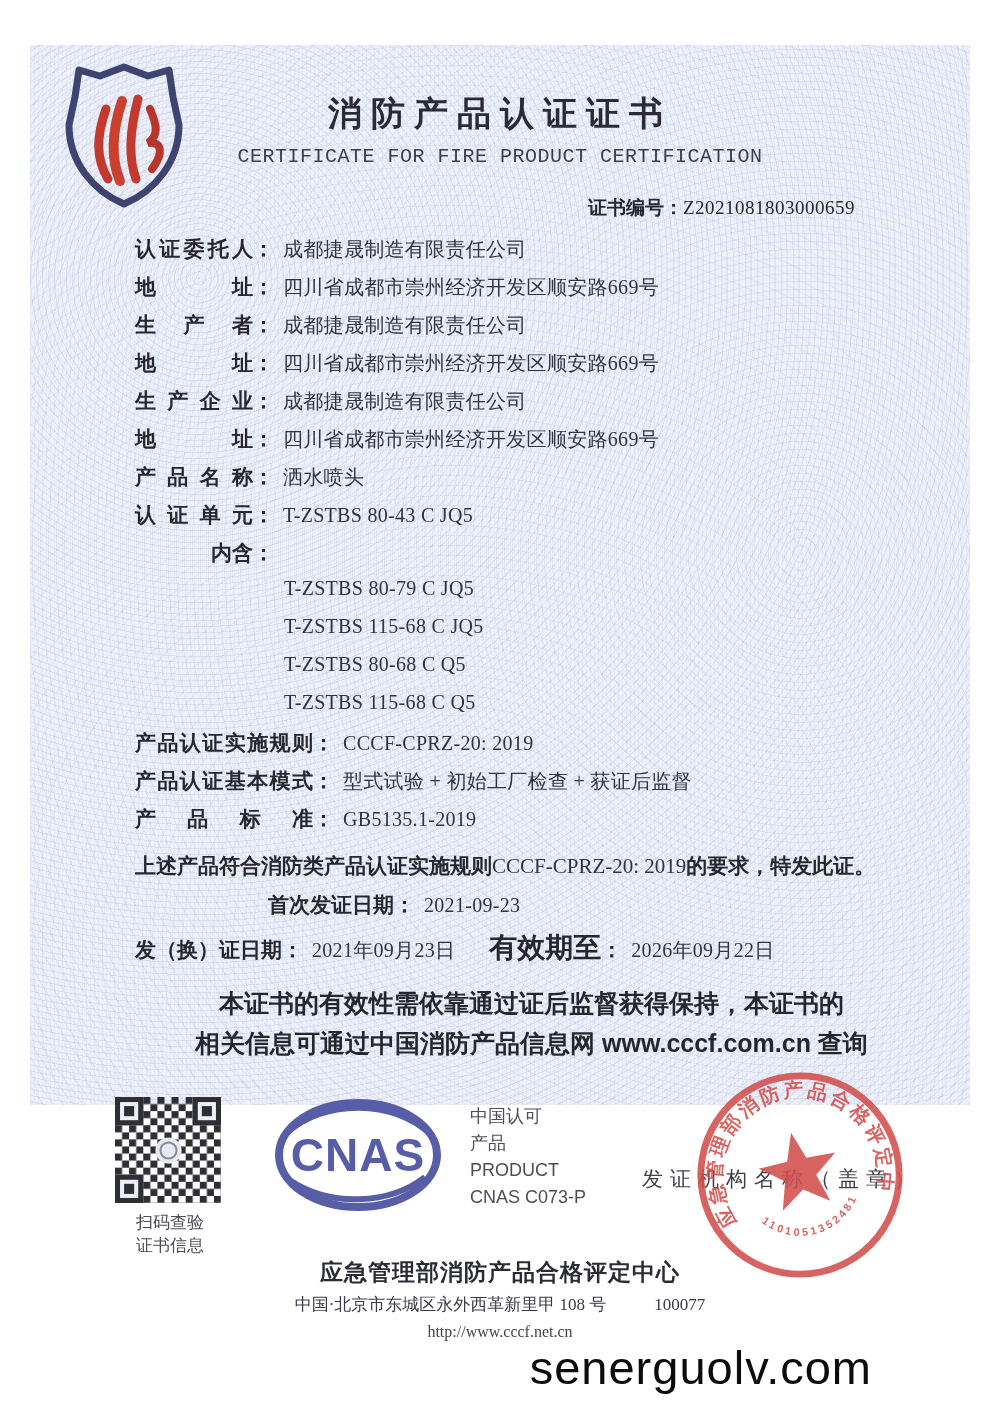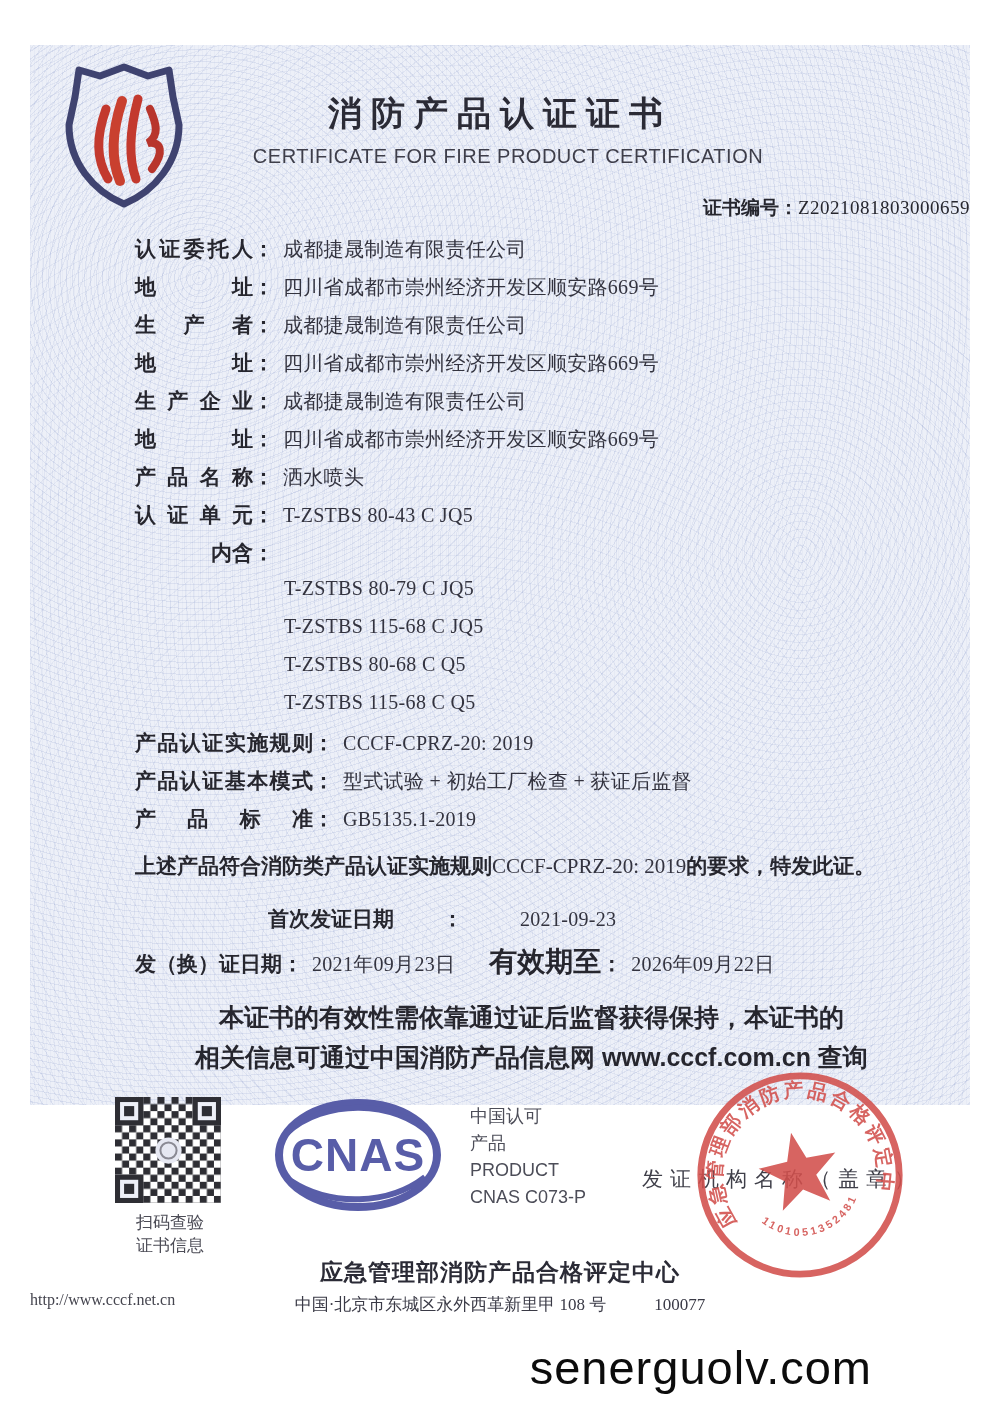--- a/index.html
+++ b/index.html
@@ -18,25 +18,25 @@
       repeating-radial-gradient(circle at 82% 48%, rgba(110,130,190,0.11) 0 1px, transparent 1px 8px),
       repeating-radial-gradient(circle at 45% 85%, rgba(110,130,190,0.09) 0 1px, transparent 1px 10px),
       repeating-linear-gradient(90deg, rgba(120,140,200,0.06) 0 1px, transparent 1px 4px);
   }
   .logo { position:absolute; left:22px; top:12px; width:145px; height:155px; }
   .title {
     position:absolute; left:0; top:46px; width:100%; text-align:center;
     font-size:34px; font-weight:bold; letter-spacing:9px; color:#2b2b36;
   }
   .subtitle {
-    position:absolute; left:8px; top:100px; width:100%; text-align:center;
-    font-size:20px; color:#3e3e4a; letter-spacing:0.5px;
+    position:absolute; left:0; top:100px; width:100%; text-align:center;
+    font-size:20px; color:#3e3e4a; letter-spacing:0.5px;font-family:Liberation Mono, monospace;
   }
   .cert-no {
-    position:absolute; left:0; top:150px; width:100%; text-align:right; 
+    position:absolute; left:0; top:150px; width:100%; text-align:right; padding-right:115px;
     font-size:19px;
   }
   .cert-no .num { font-family:"Liberation Serif", serif; letter-spacing:0.5px; }
   .b { font-weight:bold; }
   .fields { position:absolute; left:105px; top:190px; right:42px; }
   .row { height:38px; display:flex; align-items:baseline; white-space:nowrap; }
   .lbl {
     display:inline-block; width:118px; flex:0 0 118px;
     font-weight:bold; font-size:21px; text-align:justify; text-align-last:justify;
   }
@@ -44,21 +44,21 @@
   .lbl.right { text-align:right; text-align-last:right; }
   .colon { font-weight:bold; font-size:21px; margin-right:9px; }
   .val {
     font-family:"Liberation Serif", serif; font-size:20px; color:#33333f; letter-spacing:0.3px;
   }
   .row.cont { padding-left:149px; }
   .statement {
     margin-top:4px; font-size:21px; font-weight:bold; line-height:37px; white-space:normal;
   }
   .statement .code { font-family:"Liberation Serif", serif; font-weight:normal; color:#33333f; }
-  .date-first { margin-top:20px; padding-left:133px;gap:48px; }
+  .date-first { margin-top:6px; padding-left:133px; }
   .gap { display:inline-block; width:34px; }
   .notes { margin-top:16px; text-align:center; font-weight:bold; font-size:25px; line-height:40px; }
   
   .qr { position:absolute; left:85px; top:1052px; width:106px; height:106px; }
   .qr-caption {
     position:absolute; left:85px; top:1166px; width:110px; text-align:center;
     font-size:17px; color:#4c4c56; line-height:23px;
   }
   .cnas-logo { position:absolute; left:243px; top:1052px; width:170px; height:116px; }
   .accred {
@@ -76,21 +76,21 @@
   .org-name {
     position:absolute; left:0; top:1212px; width:100%; text-align:center;
     font-weight:bold; font-size:23px; color:#2b2b36; letter-spacing:1px;
   }
   .address {
     position:absolute; left:0; top:1248px; width:100%; text-align:center;
     font-family:"Liberation Serif", serif; font-size:17px; color:#3a3a46;
   }
   .address .post { margin-left:48px;margin-top:44px; }
   .site-url {
-    position:absolute; left:0; top:1246px; width:100%; text-align:left;
+    position:absolute; left:0; top:1278px; width:100%; text-align:center;
     font-family:"Liberation Serif", serif; font-size:16px; color:#44444e;
   }
   .watermark {
     position:absolute; top:1340px; right:128px;
     font-size:47px; color:#0c0c0c; letter-spacing:1px;
   }
 </style>
 </head>
 <body>
 

